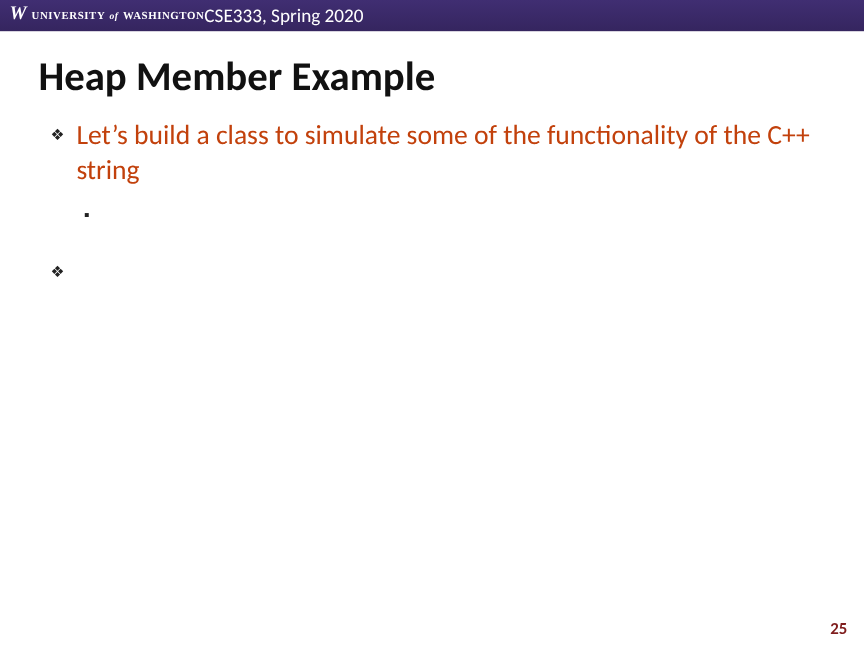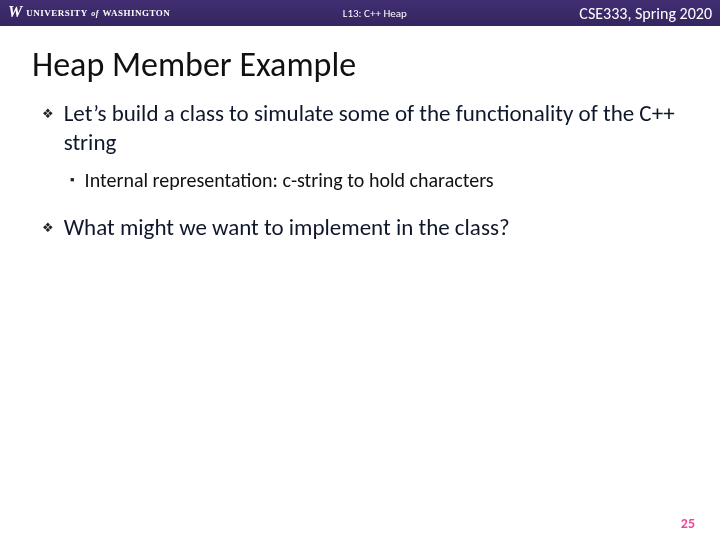--- a/index.html
+++ b/index.html
@@ -5,70 +5,67 @@
   * { margin: 0; padding: 0; box-sizing: border-box; }
   html, body { width: 720px; height: 540px; font-family: Calibri, "Segoe UI", sans-serif; background: #fff; overflow: hidden; }
   .slide { position: relative; width: 720px; height: 540px; }
   .header { height: 26px; background: #3b2a6b; background: linear-gradient(#402e72, #35255f); display: flex; align-items: center; color: #fff; font-size: 11px; padding: 0 8px; }
   .header-left { display: flex; align-items: center; gap: 4px; flex: 0 0 auto; }
   .w-logo { font-family: Georgia, 'Times New Roman', serif; font-weight: bold; font-size: 16px; font-style: italic; line-height: 1; display: inline-block; transform: translateY(-1px); }
   .univ { font-family: "Times New Roman", Georgia, serif; letter-spacing: 0.5px; font-size: 9px; font-weight: bold; }
   .univ .of { font-style: italic; text-transform: lowercase; font-size: 8px; margin: 0 1px; }
   .header-center { flex: 1 1 auto; text-align: center; font-size: 11px; }
   .header-right { flex: 0 0 auto; font-size: 16px; }
-  .title { font-size: 34px; font-weight: 400; color: #111; margin: 18px 12px 14px 32px; }
+  .title { font-size: 34px; font-weight: 700; color: #111; margin: 18px 12px 14px 32px; }
   .content { padding: 0 40px 0 40px; }
   .l1 { list-style: none; margin-bottom: 20px; }
   .l1-row { display: flex; align-items: flex-start; gap: 10px; }
   .l1-bullet { flex: 0 0 auto; font-size: 13px; color: #222; line-height: 30px; padding-left: 2px; }
-  .l1-text { font-size: 23px; color: #0f172a; line-height: 1.25; }
+  .l1-text { font-size: 23px; color: #c2410c; line-height: 1.25; }
   .l2 { list-style: none; margin: 10px 0 0 30px; }
   .l2-row { display: flex; align-items: flex-start; gap: 10px; }
   .l2-bullet { flex: 0 0 auto; font-size: 13px; color: #222; line-height: 26px; }
   .l2-text { font-size: 20px; color: #111; line-height: 1.3; }
-  .page-num { position: absolute; right: 25px; bottom: 8px; font-size: 14px; font-weight: 700; color: #ec4899; }
+  .page-num { position: absolute; right: 14px; bottom: 8px; font-size: 14px; font-weight: 700; color: #7f1d1d; }
 </style>
 </head>
 <body>
 
 <div class="slide">
 
   <div class="header">
     <div class="header-left">
       <span class="w-logo">W</span>
       <span class="univ">
         <span>UNIVERSITY</span>
         <span class="of">of</span>
         <span>WASHINGTON</span>
       </span>
     </div>
-    <div class="header-center">L13:  C++ Heap</div>
     <div class="header-right">CSE333, Spring 2020</div>
   </div>
 
   <h1 class="title">Heap Member Example</h1>
 
   <div class="content">
 
     <div class="l1">
       <div class="l1-row">
         <span class="l1-bullet">❖</span>
         <span class="l1-text">Let’s build a class to simulate some of the functionality of the C++ string</span>
       </div>
       <div class="l2">
         <div class="l2-row">
           <span class="l2-bullet">▪</span>
-          <span class="l2-text">Internal representation: c-string to hold characters</span>
         </div>
       </div>
     </div>
 
     <div class="l1">
       <div class="l1-row">
         <span class="l1-bullet">❖</span>
-        <span class="l1-text">What might we want to implement in the class?</span>
       </div>
     </div>
 
   </div>
 
   <div class="page-num">25</div>
 </div>
 
 </body></html>

